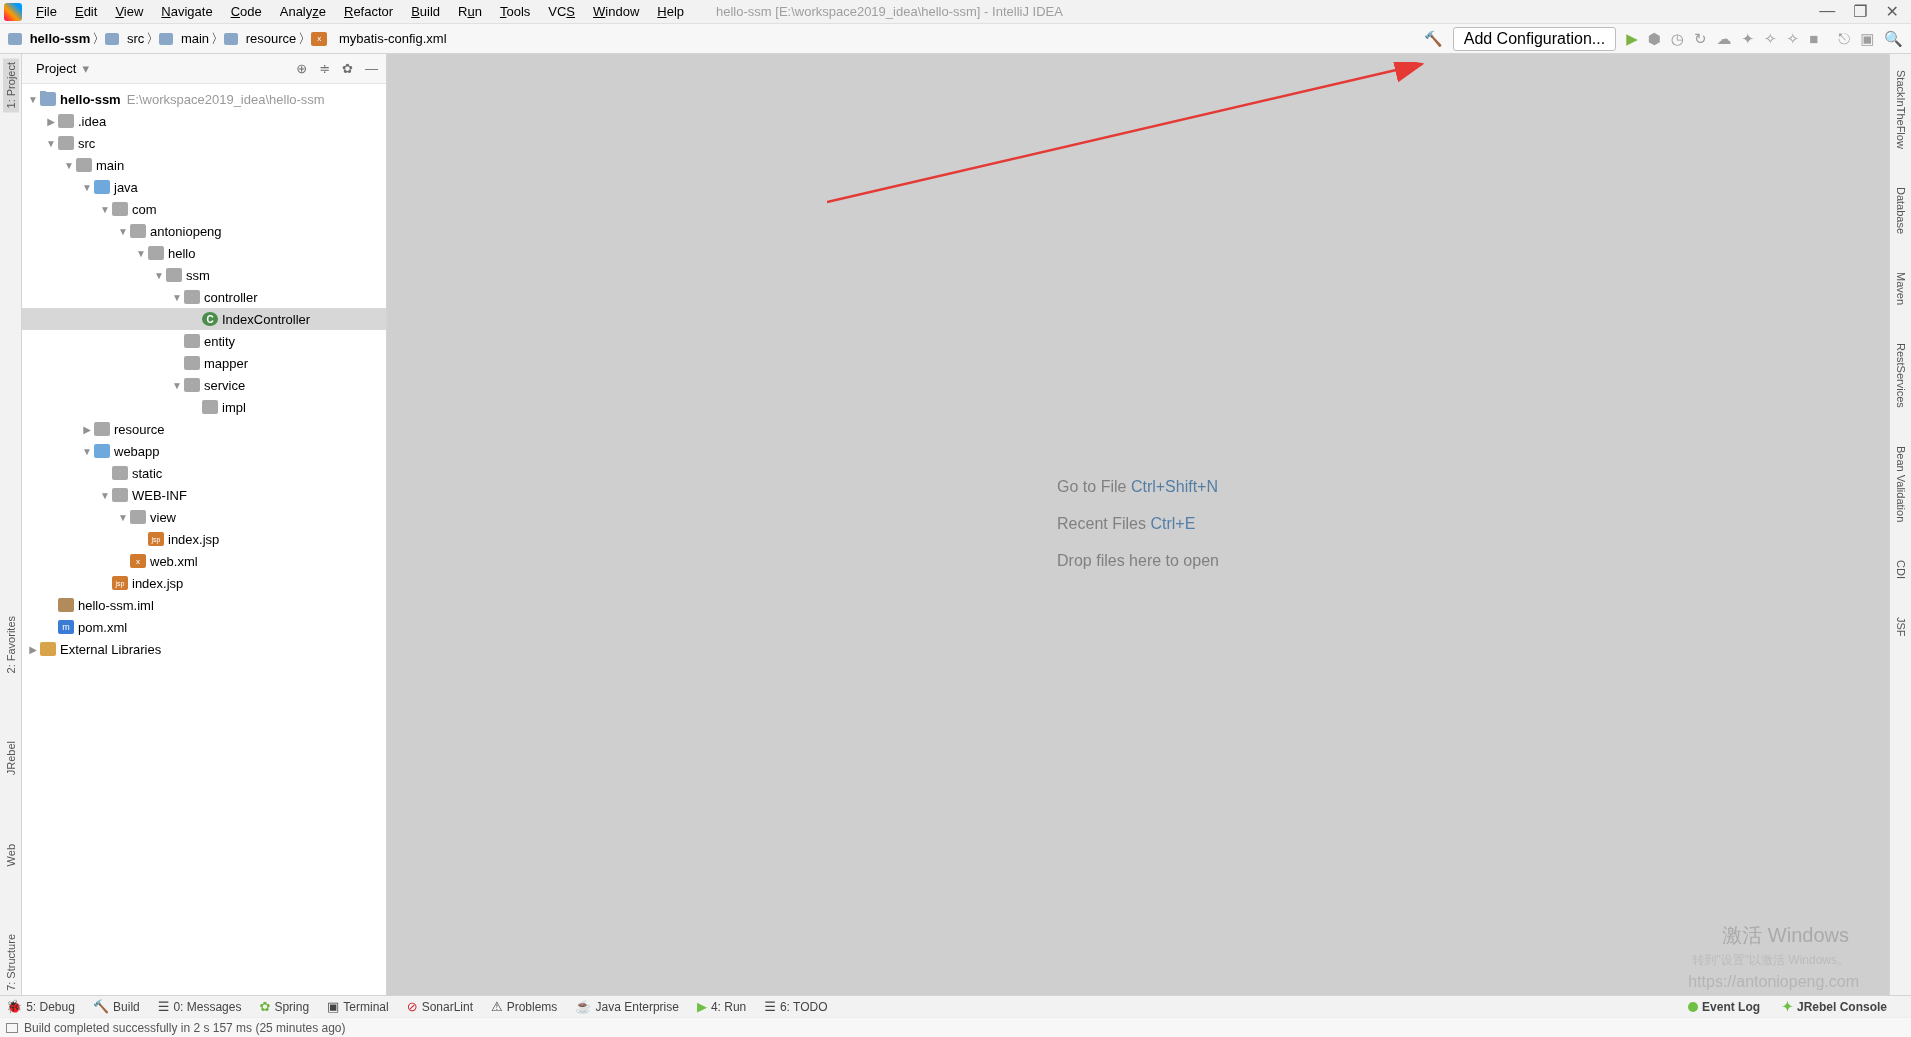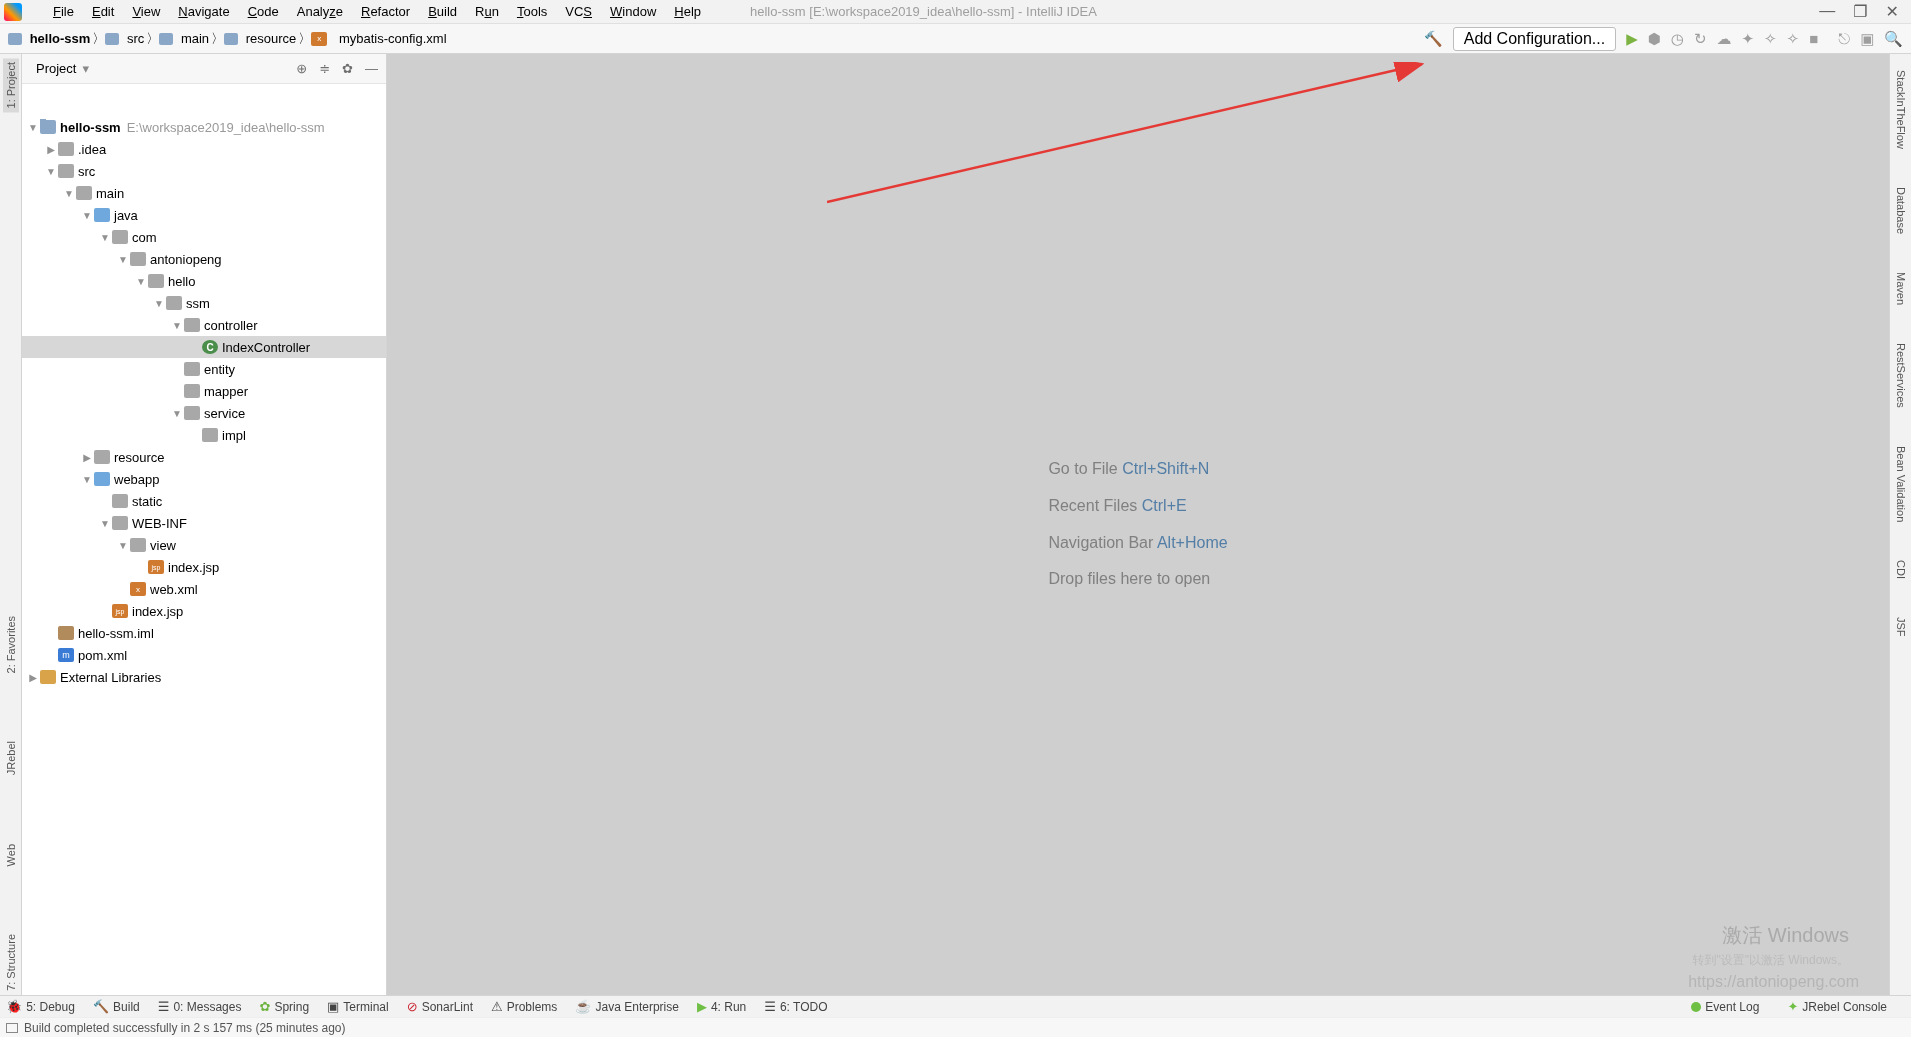--- a/index.html
+++ b/index.html
@@ -1,18 +1,18 @@
 <!DOCTYPE html>
 <html><head>
 <meta charset="utf-8">
 <style>
 * { margin: 0; padding: 0; box-sizing: border-box; font-family: "Segoe UI", Arial, sans-serif; }
 body { width: 1911px; height: 1037px; background: #fff; font-size: 13px; color: #000; overflow: hidden; position: relative; }
 
-.titlebar { height: 24px; display: flex; align-items: center; background: #f2f2f2; border-bottom: 1px solid #e0e0e0; padding: 0 4px; gap: 17px; }
+.titlebar { height: 24px; display: flex; align-items: center; background: #f2f2f2; border-bottom: 1px solid #e0e0e0; padding: 0 4px; }
 .titlebar .logo { width: 18px; height: 18px; background: linear-gradient(45deg,#f06,#f90 40%,#09f 80%); border-radius: 3px; margin-right: 6px; }
 .titlebar .menu { display: flex; gap: 2px; }
 .titlebar .menu span { padding: 2px 8px; cursor: default; }
 .titlebar .menu span u { text-decoration: underline; }
 .titlebar .doc { margin-left: 24px; color: #9e9e9e; }
 .titlebar .winbtns { margin-left: auto; display: flex; gap: 18px; color: #606060; padding-right: 8px; }
 .titlebar .winbtns span { font-size: 16px; cursor: default; }
 
 .navrow { height: 30px; display: flex; align-items: center; background: #f7f7f7; border-bottom: 1px solid #d4d4d4; padding: 0 8px; }
 .crumb { display: flex; align-items: center; gap: 2px; margin-right: 2px; }
@@ -23,21 +23,21 @@
 .ticon { color: #9e9e9e; font-size: 15px; }
 .ticon.green { color: #7cb342; }
 
 .main { display: flex; height: calc(100% - 24px - 30px - 22px - 20px); }
 .sidebar-left { width: 22px; background: #f2f2f2; border-right: 1px solid #d4d4d4; display: flex; flex-direction: column; align-items: center; padding-top: 4px; gap: 60px; }
 .vtab { writing-mode: vertical-rl; transform: rotate(180deg); font-size: 11px; color: #555; display: flex; align-items: center; gap: 4px; padding: 4px 2px; }
 .vtab.sel { background: #d9d9d9; }
 .sidebar-right { width: 22px; background: #f2f2f2; border-left: 1px solid #d4d4d4; display: flex; flex-direction: column; align-items: center; padding-top: 12px; gap: 30px; }
 .vtabr { writing-mode: vertical-rl; font-size: 11px; color: #555; padding: 4px 2px; }
 
-.project { width: 365px; background: #fff; border-right: 1px solid #d4d4d4; display: flex; flex-direction: column; gap: 28px; }
+.project { width: 365px; background: #fff; border-right: 1px solid #d4d4d4; display: flex; flex-direction: column; }
 .project-hdr { height: 30px; background: #f7f7f7; border-bottom: 1px solid #e5e5e5; display: flex; align-items: center; padding: 0 8px; }
 .project-hdr .fico { margin-right: 6px; }
 .project-hdr .ttl { font-weight: normal; }
 .project-hdr .right { margin-left: auto; display: flex; gap: 12px; color: #6e6e6e; }
 .tree { padding: 4px 0; overflow: auto; flex: 1; }
 .node { display: flex; align-items: center; height: 22px; cursor: default; white-space: nowrap; }
 .node.selected { background: #d7d7d7; }
 .tw { width: 14px; text-align: center; color: #919191; font-size: 10px; }
 .ic { width: 16px; height: 14px; margin-right: 4px; display: inline-flex; align-items: center; justify-content: center; }
 .ic.folder { background: #8aa7c7; border-radius: 2px; }
@@ -56,21 +56,21 @@
 .hints { color: #808080; font-size: 16px; line-height: 2.3; }
 .hints .sc { color: #537ea6; }
 .arrow { position: absolute; top: 8px; left: 440px; width: 600px; height: 160px; pointer-events: none; }
 .watermark1 { position: absolute; right: 40px; bottom: 46px; color: #aaa; font-size: 20px; }
 .watermark2 { position: absolute; right: 40px; bottom: 26px; color: #bbb; font-size: 12px; }
 .watermark3 { position: absolute; right: 30px; bottom: 4px; color: #b5b5b5; font-size: 16px; }
 
 .footer { height: 22px; background: #f2f2f2; border-top: 1px solid #d4d4d4; display: flex; align-items: center; padding: 0 6px; font-size: 12px; }
 .ftab { display: flex; align-items: center; gap: 4px; margin-right: 18px; color: #444; }
 .ftab .fi { font-size: 13px; }
-.footer .right { margin-left: auto; display: flex; align-items: center; gap: 10px; }
+.footer .right { margin-left: auto; display: flex; align-items: center; gap: 4px; font-weight: bold; }
 .evdot { width: 10px; height: 10px; background: #6fbf44; border-radius: 50%; display: inline-block; }
 
 .status { height: 20px; background: #f7f7f7; border-top: 1px solid #eee; display: flex; align-items: center; padding: 0 6px; font-size: 12px; color: #555; }
 .status .box { width: 12px; height: 10px; border: 1px solid #888; margin-right: 6px; }
 </style>
 </head>
 <body>
 
 <div class="titlebar">
   <div class="logo"></div>
@@ -282,21 +282,20 @@
       <defs>
           <marker id="ah" markerWidth="12" markerHeight="10" refX="11" refY="5" orient="auto">
             <polygon points="0 0, 12 5, 0 10" fill="#e53935"></polygon>
           </marker>
         </defs>
       <line x1="0" y1="140" x2="595" y2="2" stroke="#e53935" stroke-width="2.5" marker-end="url(#ah)"></line>
     </svg>
     <div class="hints">
       <div><span>Go to File</span> <span class="sc">Ctrl+Shift+N</span></div>
       <div><span>Recent Files</span> <span class="sc">Ctrl+E</span></div>
-      <div><span>Navigation Bar</span> <span class="sc">Alt+Home</span></div>
       <div><span>Drop files here to open</span></div>
     </div>
     <div class="watermark1">激活 Windows</div>
     <div class="watermark2">转到"设置"以激活 Windows。</div>
     <div class="watermark3">https://antoniopeng.com</div>
   </div>
 
   <div class="sidebar-right">
     <div class="vtabr">StackInTheFlow</div>
     <div class="vtabr">Database</div>

